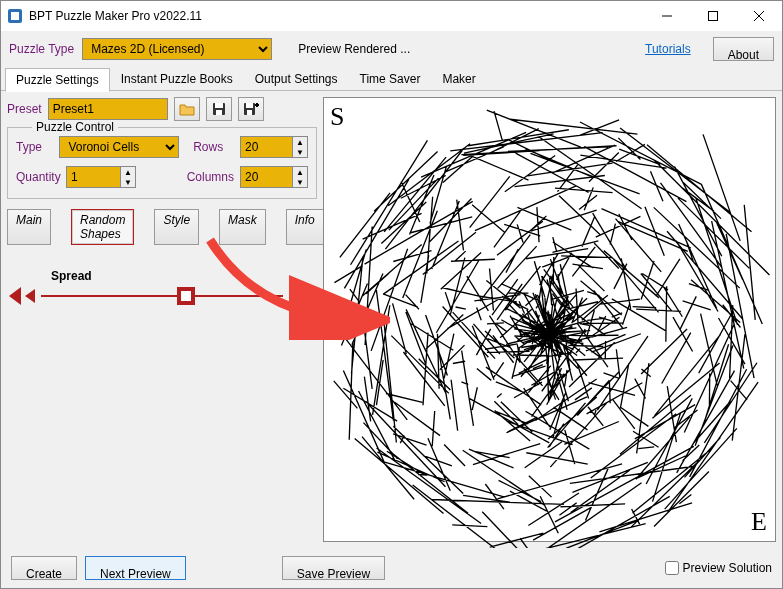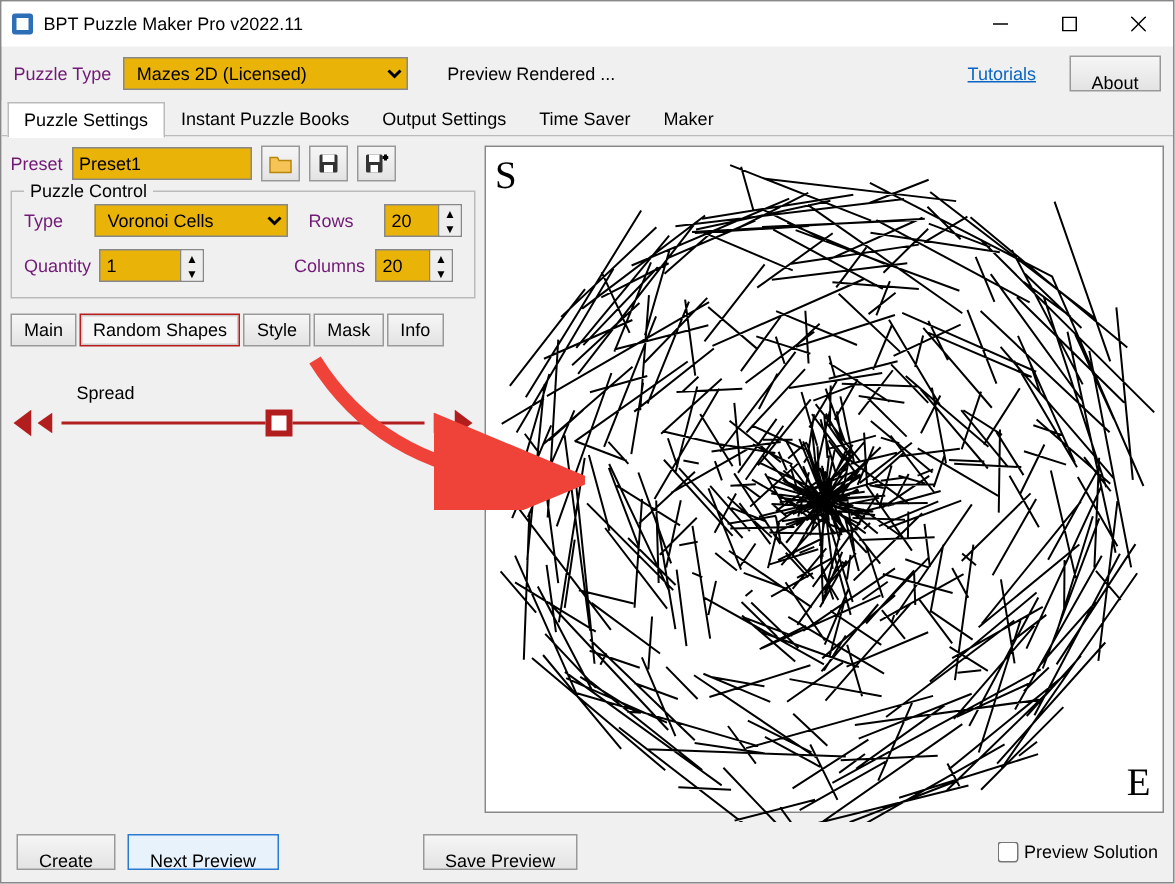--- a/index.html
+++ b/index.html
@@ -17,29 +17,29 @@
   .link { color: #0a66c2; text-decoration: underline; cursor: pointer; }
   .tabs { display: flex; gap: 0; background: #f0f0f0; padding: 0 4px; }
   .tab { padding: 4px 10px; background: #f0f0f0; border: 1px solid transparent; border-bottom: none; cursor: pointer; }
   .tab.active { background: #fff; border: 1px solid #bbb; border-bottom: 1px solid #fff; position: relative; top: 1px; }
   .tabstrip-border { height: 1px; background: #bbb; margin-top: -1px; }
   .content { flex: 1; display: flex; background: #f0f0f0; padding: 6px; gap: 6px; overflow: hidden; }
   .left { width: 310px; display: flex; flex-direction: column; gap: 6px; }
   .row { display: flex; align-items: center; gap: 6px; }
   .iconbtn { width: 26px; height: 24px; border: 1px solid #999; background: linear-gradient(#f6f6f6,#e3e3e3); display: flex; align-items: center; justify-content: center; cursor: pointer; }
   .group { border: 1px solid #bbb; padding: 8px 8px 10px 8px; position: relative; }
-  .group > legend.gl { position: absolute; top: -8px; left: 8px; background: #f0f0f0; padding: 0 4px; }
+  .group > legend.gl { position: absolute; top: -8px; left: 24px; background: #f0f0f0; padding: 0 4px; }
   .spin { display: flex; }
-  .spin input { width: 36px; border-right: none; text-align: left; }
+  .spin input { width: 52px; border-right: none; text-align: left; }
   .spin .arrows { width: 16px; border: 1px solid #888; display: flex; flex-direction: column; }
   .spin .arrows span { flex:1; display:flex; align-items:center; justify-content:center; font-size:8px; background:#eee; cursor:pointer; }
-  .subtabs { display: flex; gap: 2px; margin-top: 4px; }
+  .subtabs { display: flex; gap: 20px; margin-top: 4px; font-style: italic; }
   .subbtn { background: linear-gradient(#f6f6f6,#e3e3e3); border:1px solid #999; padding:3px 8px; cursor:pointer; }
   .subbtn.sel { background:#f6f6f6; border:1px solid #b91c1c; font-weight: normal; box-shadow: inset 0 0 0 1px #ccc; }
-  .spread { margin-top: 18px; }
+  .spread { margin-top: 18px; font-weight: bold; }
   .spread .lbl2 { display:block; margin-left: 44px; margin-bottom: 4px; }
   .slider { display:flex; align-items:center; gap:2px; }
   .tri { fill:#b21e1e; }
   .track { flex:1; height:2px; background:#b21e1e; position:relative; margin:0 4px; }
   .thumb { position:absolute; top:-8px; width:18px; height:18px; border:4px solid #b21e1e; background:#fff; left:60%; transform:translateX(-50%); cursor:grab; }
   .preview { flex:1; background:#fff; border:1px solid #888; position:relative; }
   .preview .S { position:absolute; top:4px; left:6px; font-size:26px; font-family: serif; }
   .preview .E { position:absolute; bottom:4px; right:8px; font-size:26px; font-family: serif; }
   .mazesvg { position:absolute; inset:0; }
   .arrow-annot { position:absolute; pointer-events:none; }

